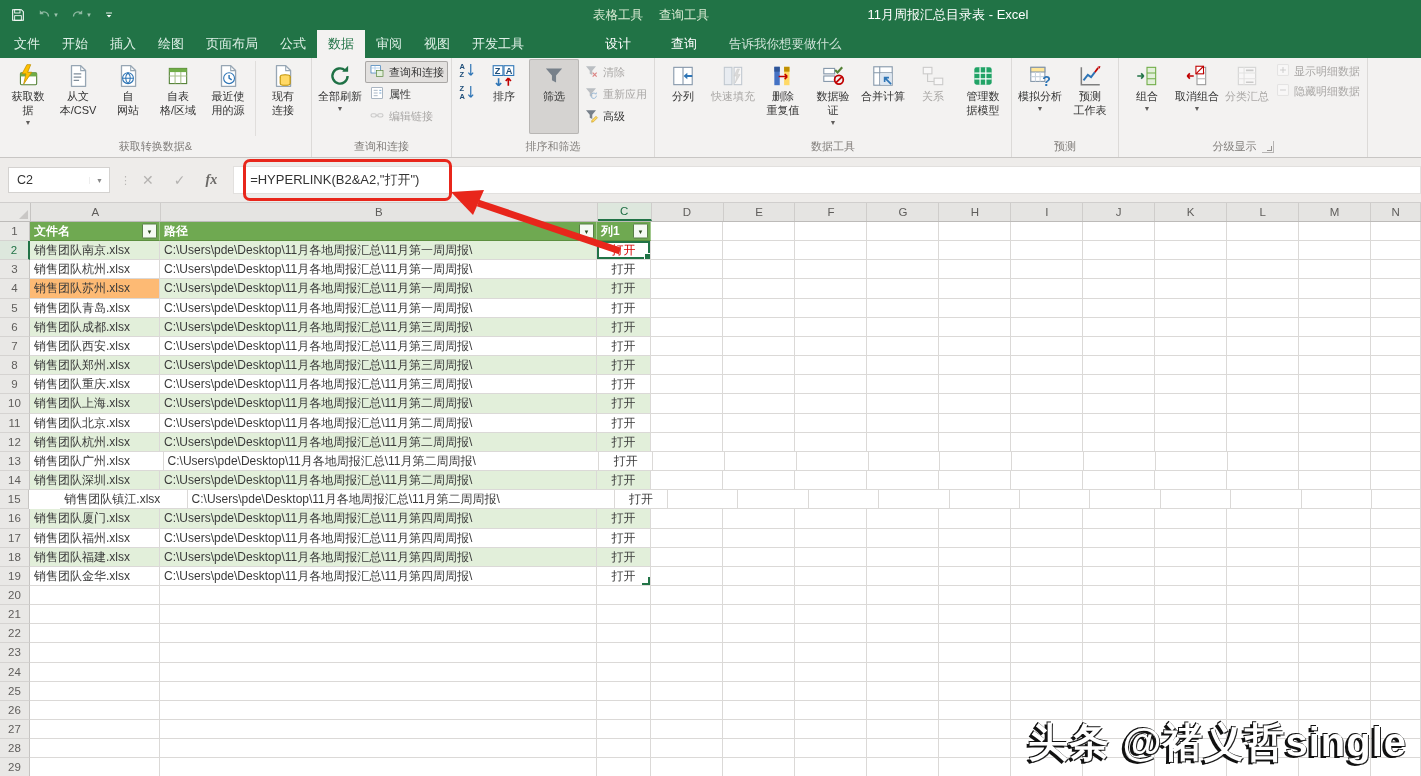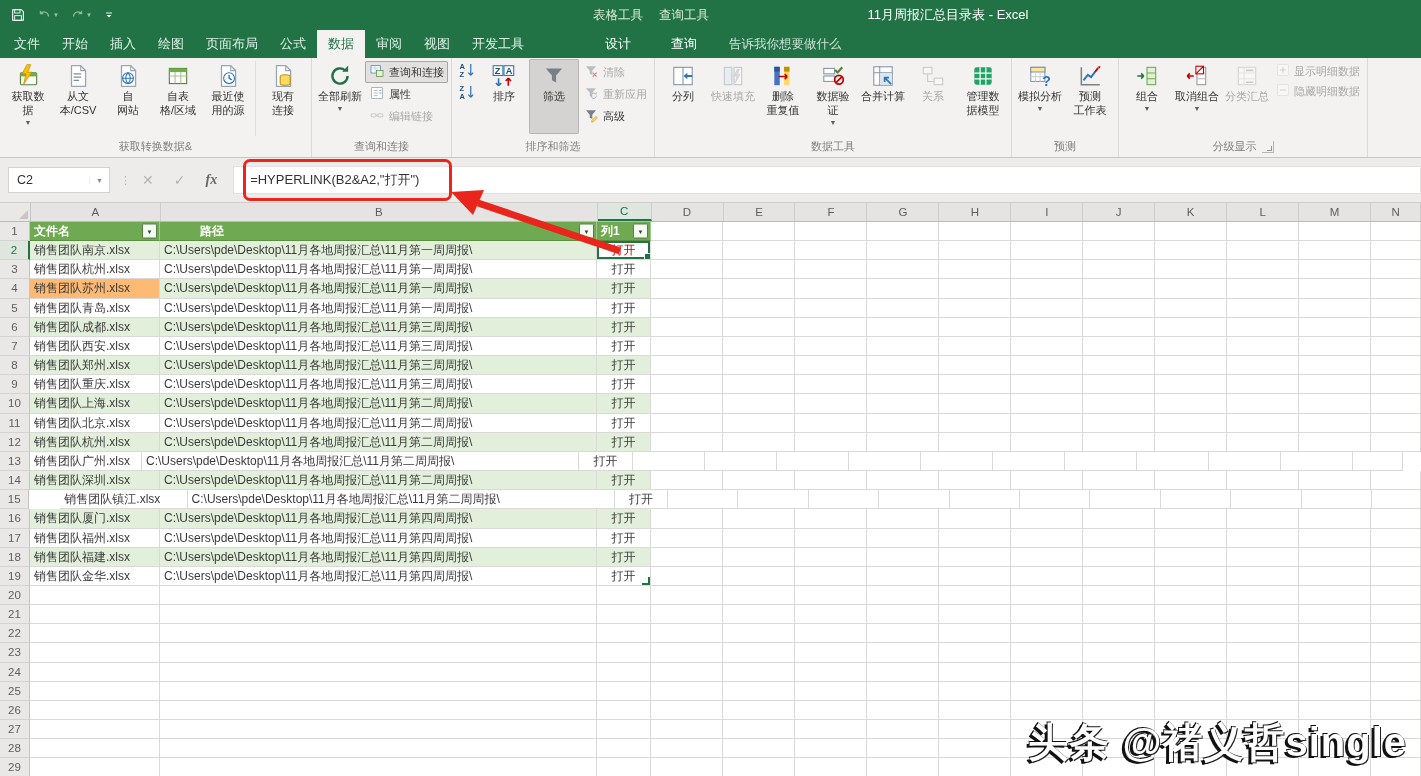--- a/index.html
+++ b/index.html
@@ -443,21 +443,21 @@
         <div class="colhead" style="width: 72px;">I</div>
         <div class="colhead" style="width: 72px;">J</div>
         <div class="colhead" style="width: 72px;">K</div>
         <div class="colhead" style="width: 72px;">L</div>
         <div class="colhead" style="width: 72px;">M</div>
         <div class="colhead" style="width: 50px;">N</div>
       </div>
       <div class="gridrow" style="height: 19.17px;">
         <div class="rownum" style="line-height: 18.17px;">1</div>
         <div class="cell thead" style="width: 130px; line-height: 18.17px; background: rgb(111, 169, 81);"><span style="padding-left: 4px;">文件名</span><span class="filterbtn">▼</span></div>
-        <div class="cell thead" style="width: 437px; line-height: 18.17px; background: rgb(111, 169, 81);"><span style="padding-left: 4px; margin-left: 36px;">路径</span><span class="filterbtn">▼</span></div>
+        <div class="cell thead" style="width: 437px; line-height: 18.17px; background: rgb(111, 169, 81);"><span style="padding-left: 4px;">路径</span><span class="filterbtn">▼</span></div>
         <div class="cell thead" style="width: 54px; line-height: 18.17px; background: rgb(111, 169, 81);"><span style="padding-left: 4px;">列1</span><span class="filterbtn">▼</span></div>
         <div class="cell" style="width: 72px; line-height: 18.17px;"></div>
         <div class="cell" style="width: 72px; line-height: 18.17px;"></div>
         <div class="cell" style="width: 72px; line-height: 18.17px;"></div>
         <div class="cell" style="width: 72px; line-height: 18.17px;"></div>
         <div class="cell" style="width: 72px; line-height: 18.17px;"></div>
         <div class="cell" style="width: 72px; line-height: 18.17px;"></div>
         <div class="cell" style="width: 72px; line-height: 18.17px;"></div>
         <div class="cell" style="width: 72px; line-height: 18.17px;"></div>
         <div class="cell" style="width: 72px; line-height: 18.17px;"></div>
@@ -646,21 +646,21 @@
         <div class="cell" style="width: 72px; line-height: 18.17px;"></div>
         <div class="cell" style="width: 72px; line-height: 18.17px;"></div>
         <div class="cell" style="width: 72px; line-height: 18.17px;"></div>
         <div class="cell" style="width: 72px; line-height: 18.17px;"></div>
         <div class="cell" style="width: 72px; line-height: 18.17px;"></div>
         <div class="cell" style="width: 72px; line-height: 18.17px;"></div>
         <div class="cell" style="width: 50px; line-height: 18.17px;"></div>
       </div>
       <div class="gridrow" style="height: 19.17px;">
         <div class="rownum" style="line-height: 18.17px; text-align: center;">13</div>
-        <div class="cell" style="width: 112px; line-height: 18.17px; padding-left: 4px;">销售团队广州.xlsx</div>
+        <div class="cell" style="width: 134px; line-height: 18.17px; padding-left: 4px;">销售团队广州.xlsx</div>
         <div class="cell" style="width: 437px; line-height: 18.17px; padding-left: 4px;">C:\Users\pde\Desktop\11月各地周报汇总\11月第二周周报\</div>
         <div class="cell" style="width: 54px; line-height: 18.17px; text-align: center;">打开</div>
         <div class="cell" style="width: 72px; line-height: 18.17px;"></div>
         <div class="cell" style="width: 72px; line-height: 18.17px;"></div>
         <div class="cell" style="width: 72px; line-height: 18.17px;"></div>
         <div class="cell" style="width: 72px; line-height: 18.17px;"></div>
         <div class="cell" style="width: 72px; line-height: 18.17px;"></div>
         <div class="cell" style="width: 72px; line-height: 18.17px;"></div>
         <div class="cell" style="width: 72px; line-height: 18.17px;"></div>
         <div class="cell" style="width: 72px; line-height: 18.17px;"></div>

